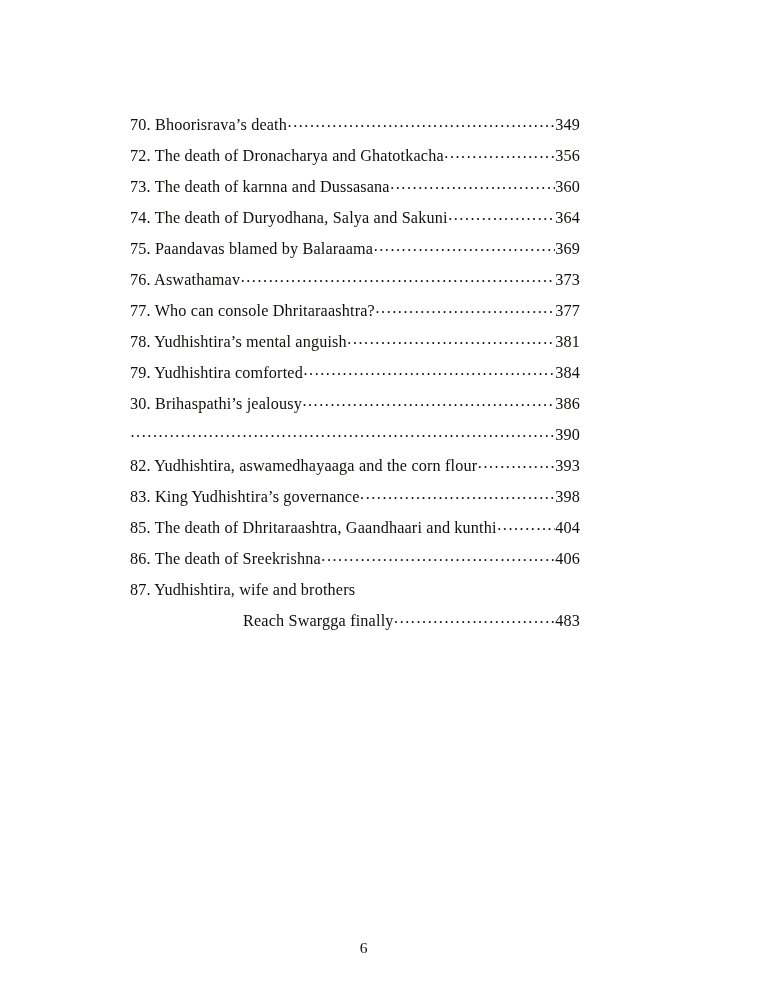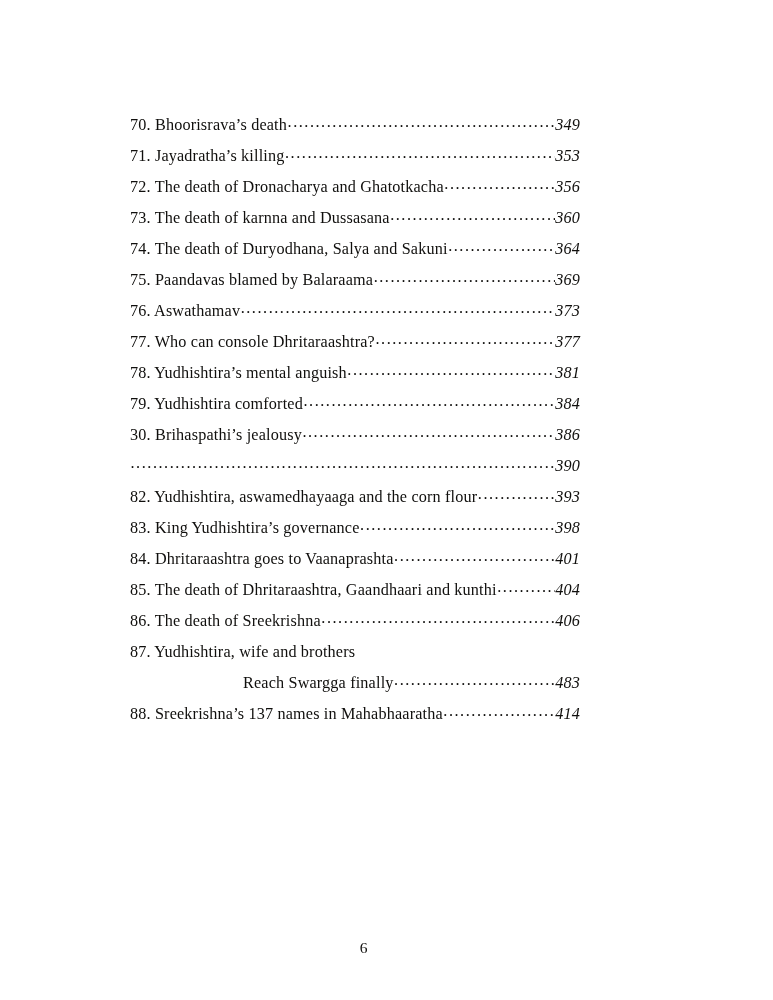--- a/index.html
+++ b/index.html
@@ -68,21 +68,20 @@
     font-size: 16.2px;
     line-height: 1em;
     color: #100f0d;
     white-space: nowrap;
   }
 
   .toc-entry .entry-page {
     flex: 0 0 auto;
     text-align: right;
     letter-spacing: 0.01em;
-    font-style: italic;
   }
 
   
   .toc-entry.continuation .entry-title {
     padding-left: 113px;
     text-align: center;
   }
 
   .page-number {
     position: absolute;
@@ -98,25 +97,20 @@
 </head>
 <body>
 
 <div class="page">
 
   <div class="toc-list">
       <div class="toc-entry">
         <span class="entry-title">70. Bhoorisrava’s death</span>
         <span class="leader"></span>
         <span class="entry-page">349</span>
-      </div>
-      <div class="toc-entry">
-        <span class="entry-title">71. Jayadratha’s killing </span>
-        <span class="leader"></span>
-        <span class="entry-page">353</span>
       </div>
       <div class="toc-entry">
         <span class="entry-title">72. The death of Dronacharya and Ghatotkacha</span>
         <span class="leader"></span>
         <span class="entry-page">356</span>
       </div>
       <div class="toc-entry">
         <span class="entry-title">73. The death of karnna and Dussasana</span>
         <span class="leader"></span>
         <span class="entry-page">360</span>
@@ -164,44 +158,34 @@
         <span class="entry-title">82. Yudhishtira, aswamedhayaaga and the corn flour</span>
         <span class="leader"></span>
         <span class="entry-page">393</span>
       </div>
       <div class="toc-entry">
         <span class="entry-title">83. King Yudhishtira’s governance </span>
         <span class="leader"></span>
         <span class="entry-page">398</span>
       </div>
       <div class="toc-entry">
-        <span class="entry-title">84. Dhritaraashtra goes to Vaanaprashta</span>
-        <span class="leader"></span>
-        <span class="entry-page">401</span>
-      </div>
-      <div class="toc-entry">
         <span class="entry-title">85. The death of Dhritaraashtra, Gaandhaari and kunthi </span>
         <span class="leader"></span>
         <span class="entry-page">404</span>
       </div>
       <div class="toc-entry">
         <span class="entry-title">86. The death of Sreekrishna</span>
         <span class="leader"></span>
         <span class="entry-page">406</span>
       </div>
       <div class="toc-entry no-leader">
         <span class="entry-title">87. Yudhishtira, wife and brothers</span>
       </div>
       <div class="toc-entry continuation">
         <span class="entry-title">Reach Swargga finally </span>
         <span class="leader"></span>
         <span class="entry-page">483</span>
       </div>
-      <div class="toc-entry">
-        <span class="entry-title">88. Sreekrishna’s 137 names in Mahabhaaratha </span>
-        <span class="leader"></span>
-        <span class="entry-page">414</span>
-      </div>
     </div>
 
   <div class="page-number">6</div>
 
 </div>
 
 </body></html>

